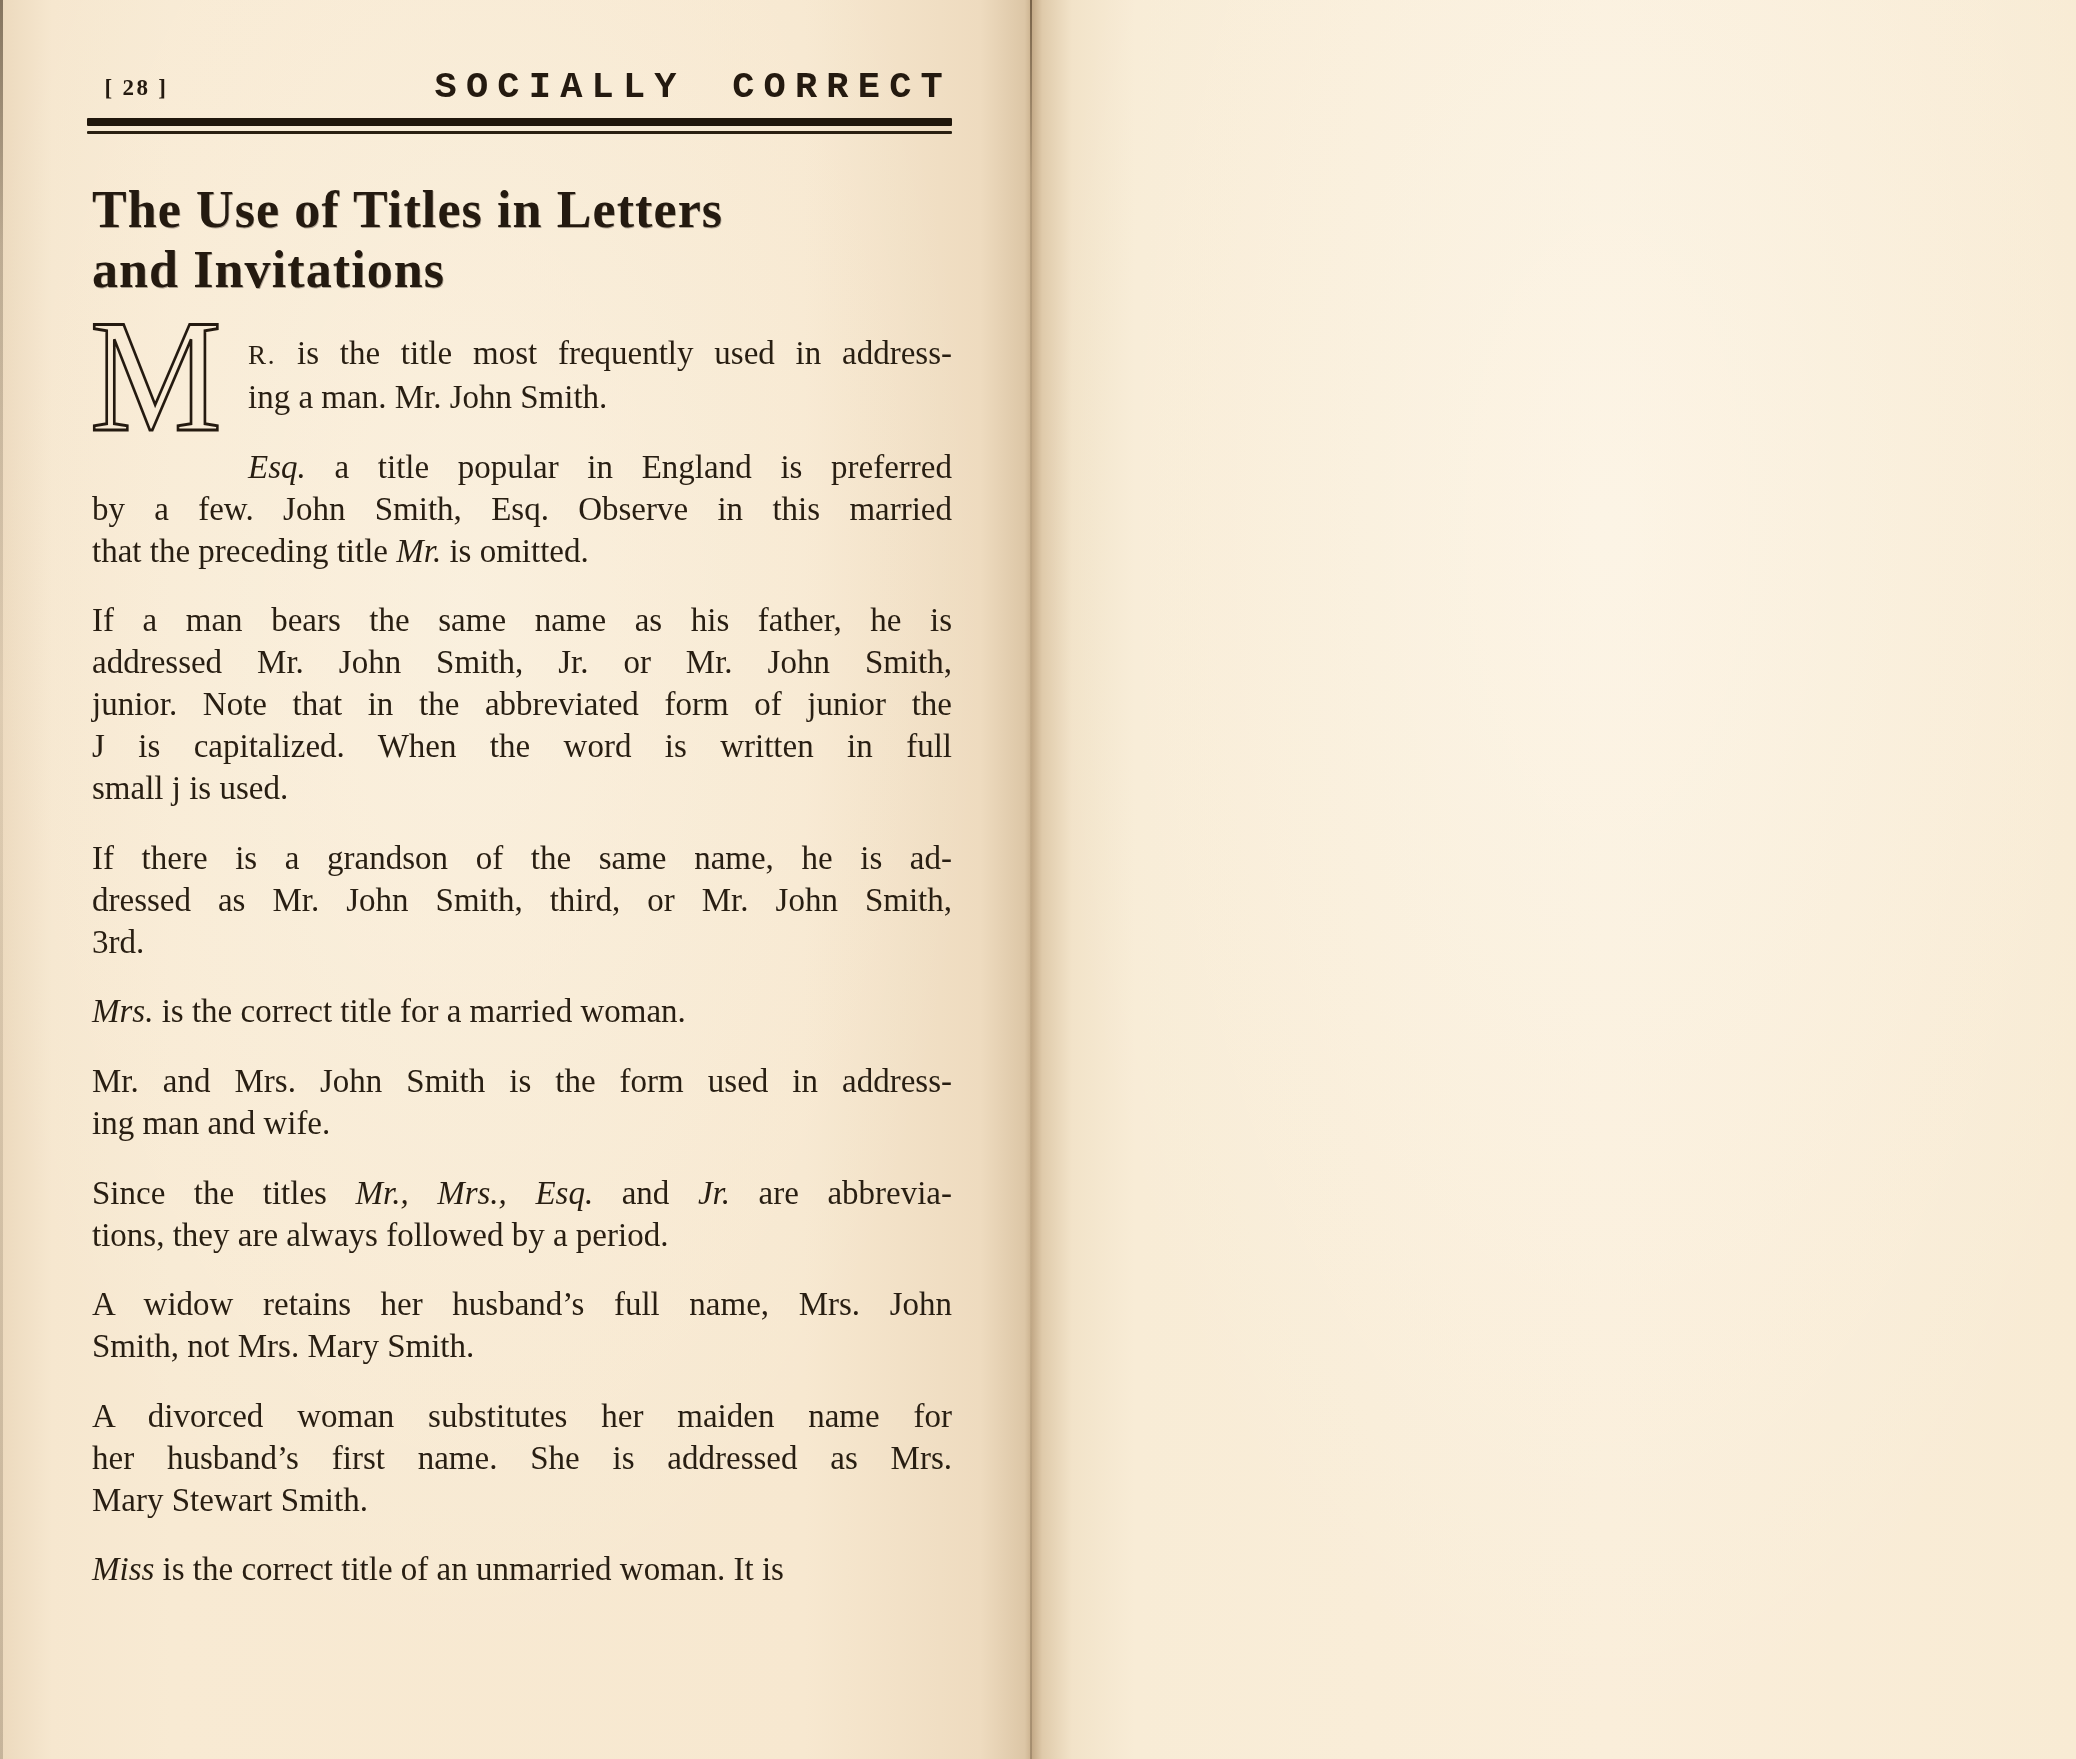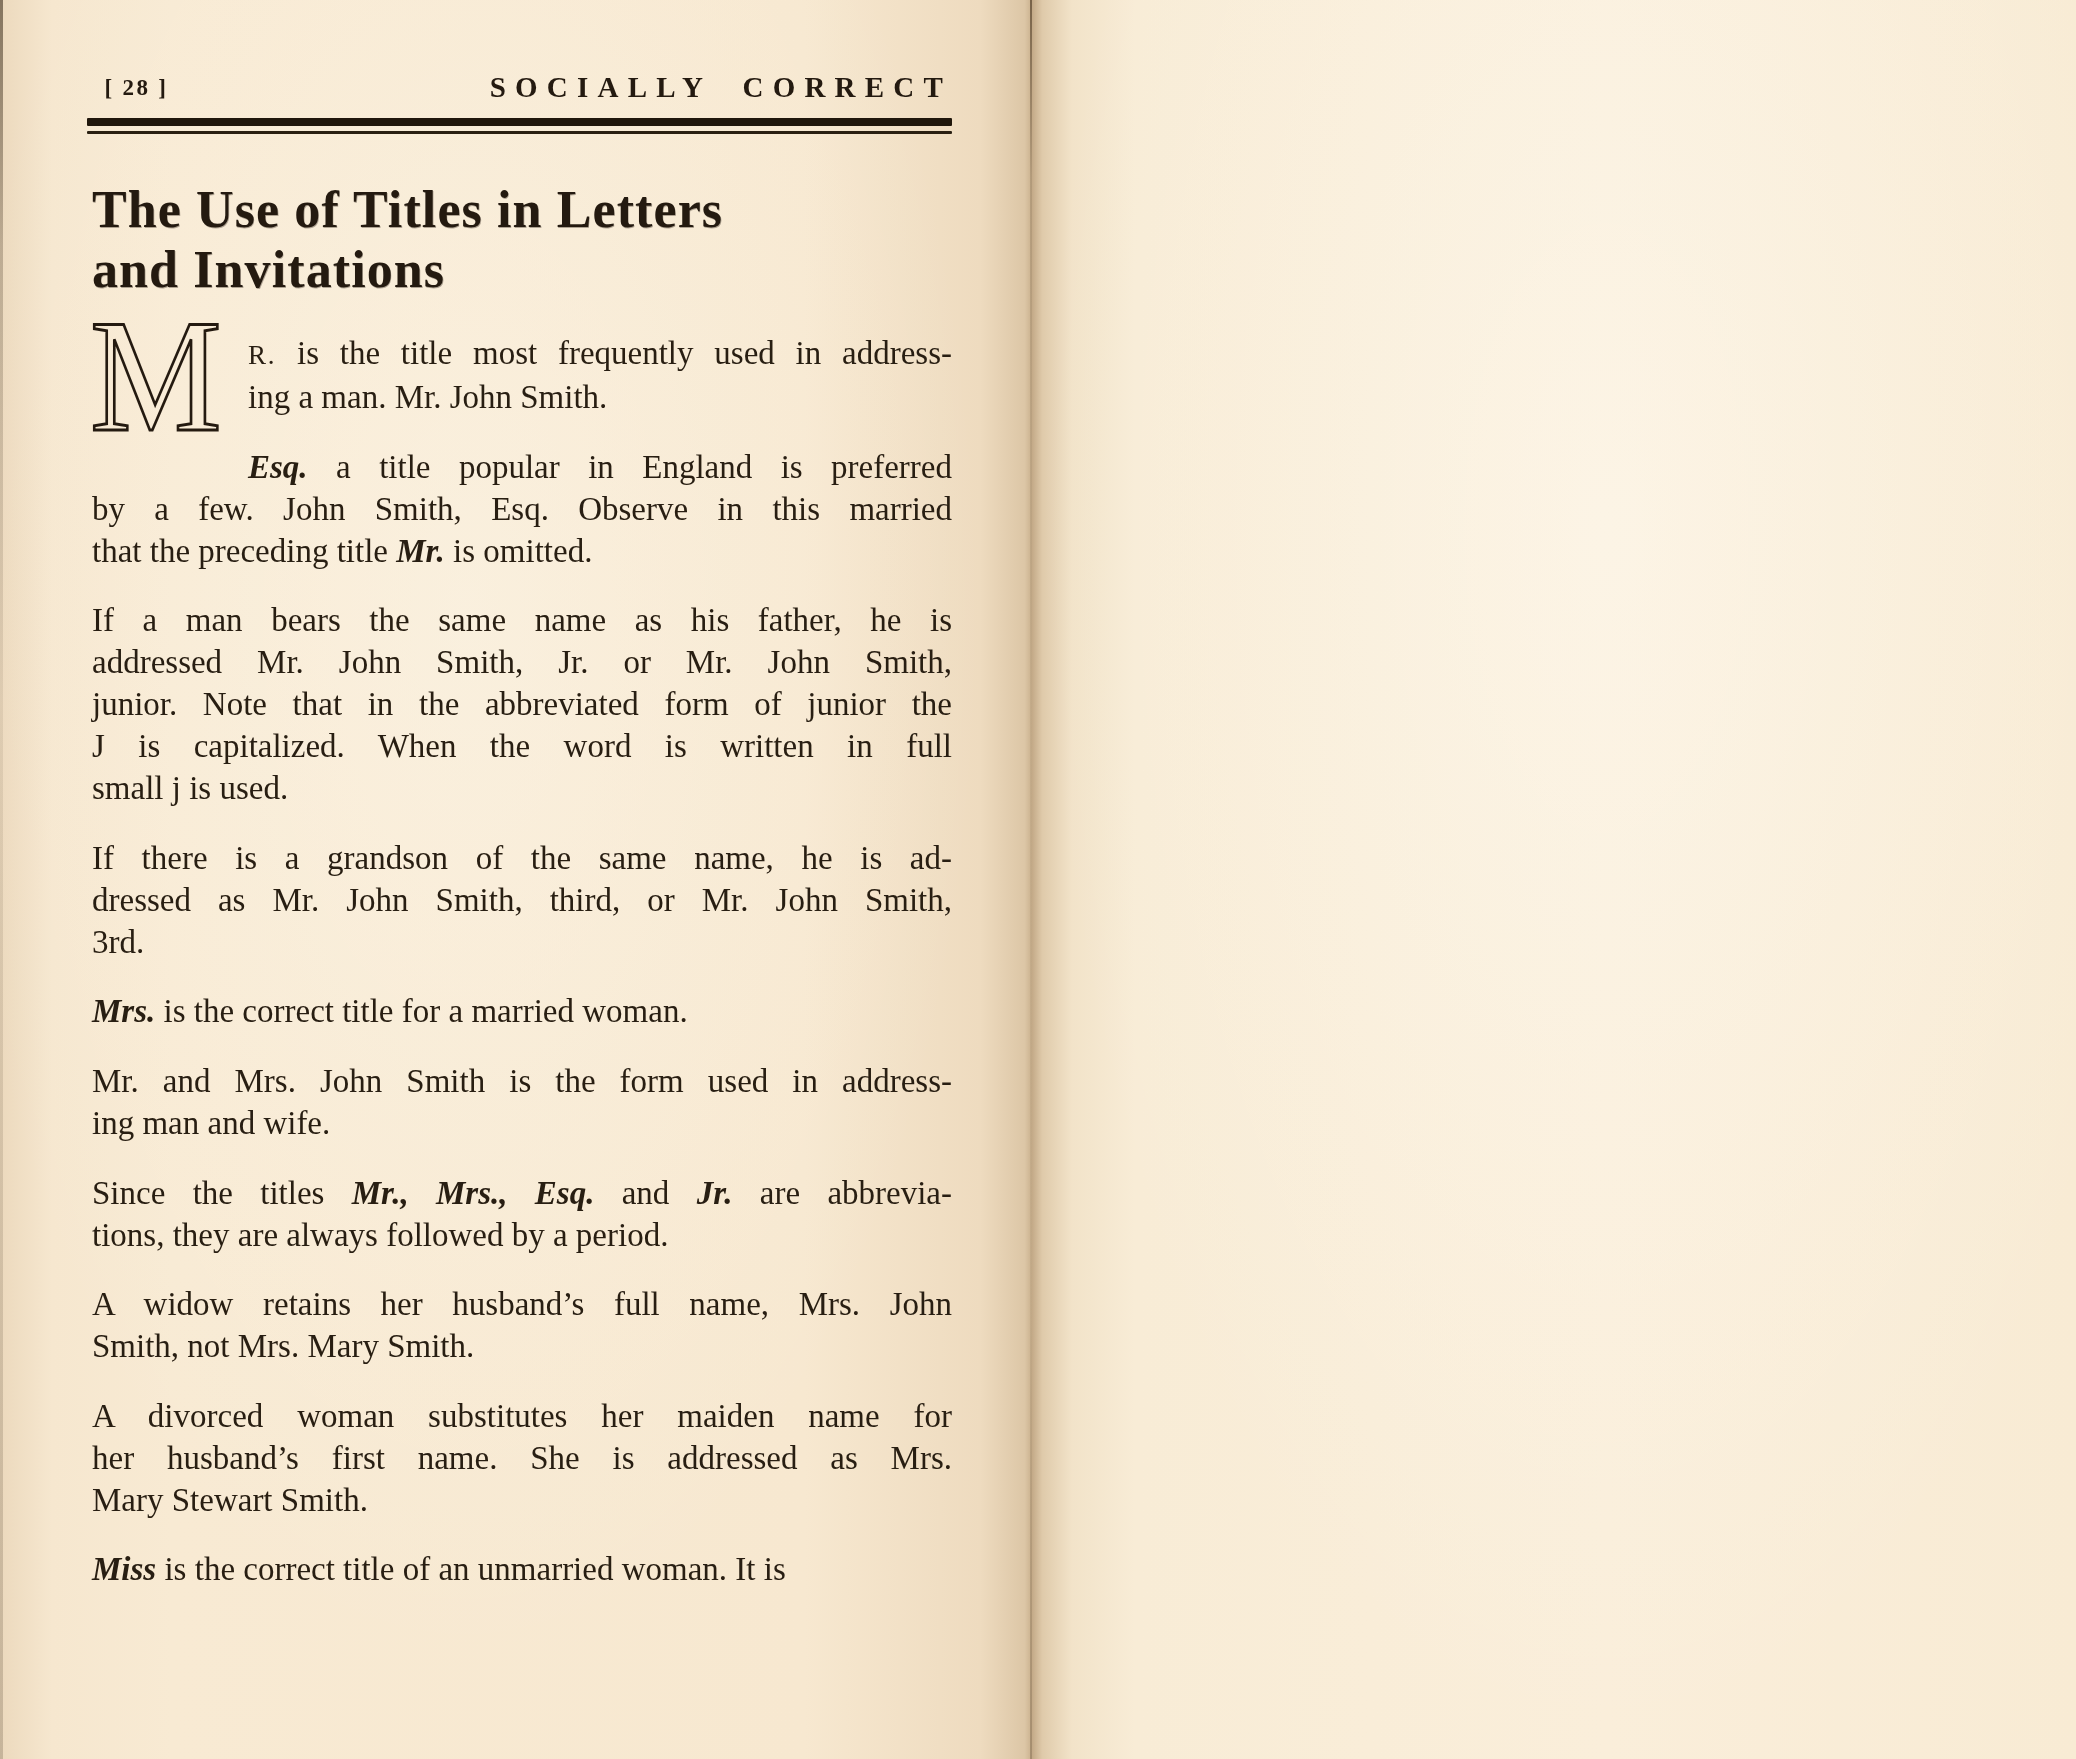--- a/index.html
+++ b/index.html
@@ -27,21 +27,21 @@
     background:linear-gradient(180deg,rgba(63,44,24,0.6) 0,rgba(63,44,24,0.18) 10%,rgba(63,44,24,0.07) 40%,rgba(63,44,24,0.07) 75%,rgba(63,44,24,0.28) 100%);}
   .edge-left{position:absolute;left:0;top:0;width:2.9px;height:1760px;
     background:linear-gradient(180deg,rgba(46,32,16,0.55) 0,rgba(46,32,16,0.25) 14%,rgba(46,32,16,0.08) 40%,rgba(46,32,16,0.2) 100%);}
 
   .content{position:absolute;top:0;}
   .content-left{left:92px;width:860px;}
   .content-right{left:1142px;width:861px;}
 
   .ph-row{position:absolute;top:71px;left:0;width:100%;height:34px;}
   .pagenum{font-size:23px;line-height:33px;letter-spacing:2.3px;font-weight:bold;color:#241a10;}
-  .runhead{font-size:29px;line-height:33px;font-weight:bold;letter-spacing:9.2px;color:#241a10;word-spacing:15px;}
+  .runhead{font-size:37px;line-height:33px;font-weight:bold;letter-spacing:9.2px;color:#241a10;word-spacing:15px;font-family:Liberation Mono, monospace;}
   .ph-left-side{position:absolute;left:12.6px;top:0;}
   .ph-right-side{position:absolute;right:0;top:0;}
 
   .rules{position:absolute;top:118px;left:-4.6px;width:865px;}
   .rule-thick{height:8px;background:#20170c;border-radius:1.1px;}
   .rule-thin{margin-top:5.2px;height:2.9px;background:#2a2012;border-radius:1.1px;}
 
   .chapter-title{position:absolute;left:0;width:100%;text-align:left;
     font-weight:bold;font-size:52px;line-height:60px;letter-spacing:1.1px;color:#241a10;
     text-shadow:0.6px 0.6px 0 rgba(36,26,16,0.35);}
@@ -49,21 +49,21 @@
 
   .body{position:absolute;left:0;width:100%;font-size:33px;}
   .body-left{top:332px;}
   .body-left .line{line-height:42px;}
   .body-left .para{margin-bottom:27.6px;}
 
   .line{text-align:justify;text-align-last:justify;white-space:normal;color:#281e12;}
   .line.last{text-align:left;text-align-last:left;}
   .body-left .dc-indent{padding-left:156px;}
 
-  i{font-style:italic;font-weight:bold;}
+  i{font-style:italic;}
   .sc{font-size:0.82em;letter-spacing:1.7px;}
 
   .dropcap{position:absolute;left:-2.3px;line-height:1;font-weight:normal;
     color:#241a10;}
   @supports (-webkit-text-stroke: 2px black){
     .dropcap{color:transparent;-webkit-text-stroke:2.9px #241a10;}
   }
   .dropcap-m{top:-36px;font-size:161px;letter-spacing:0;transform:scaleX(0.92);transform-origin:left top;}
 </style>
 </head>

